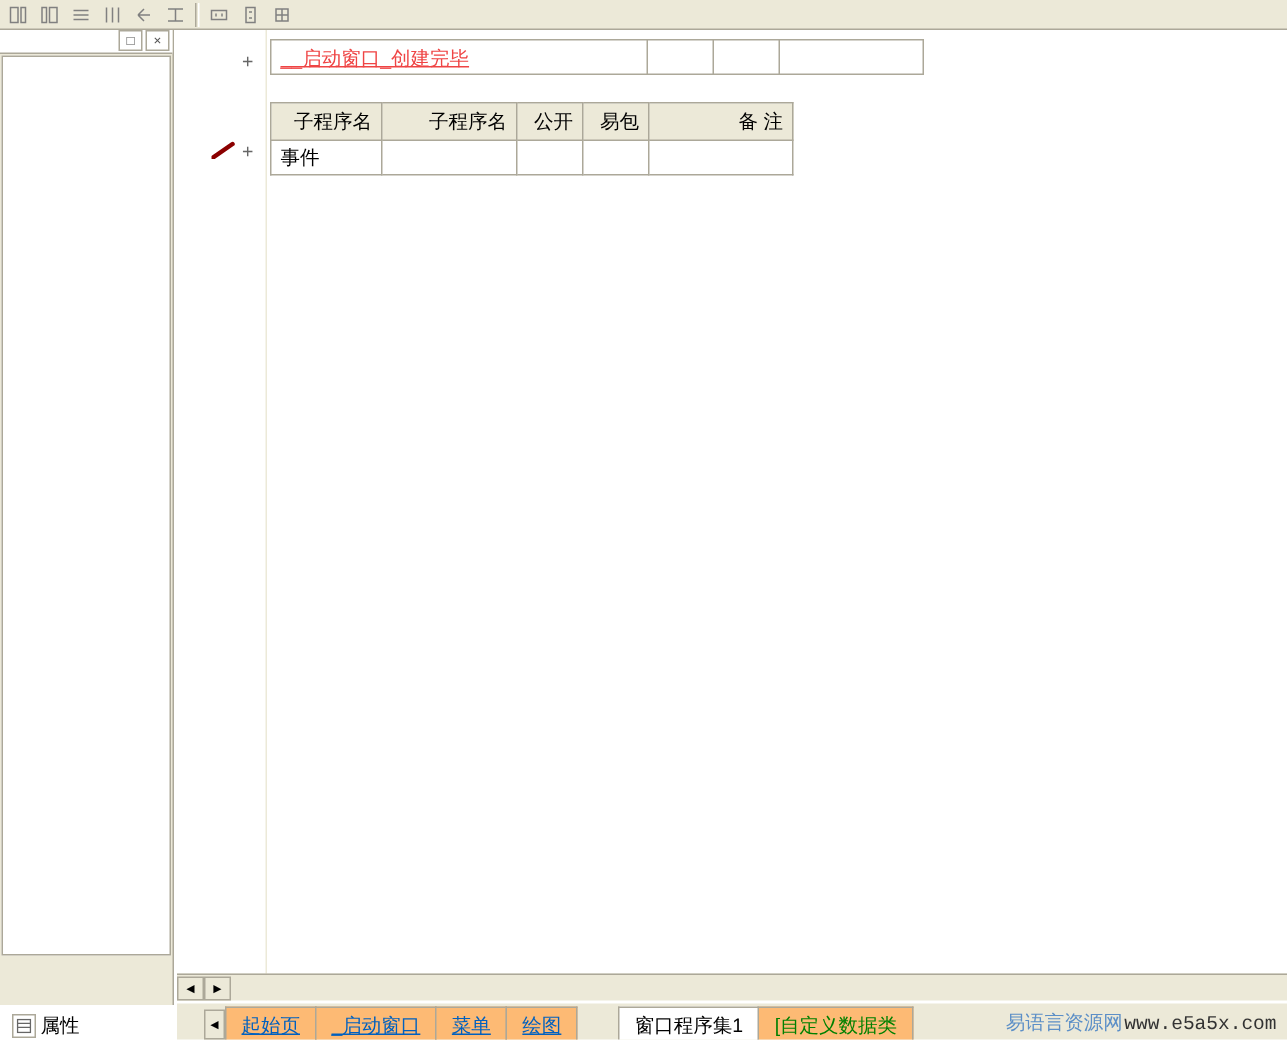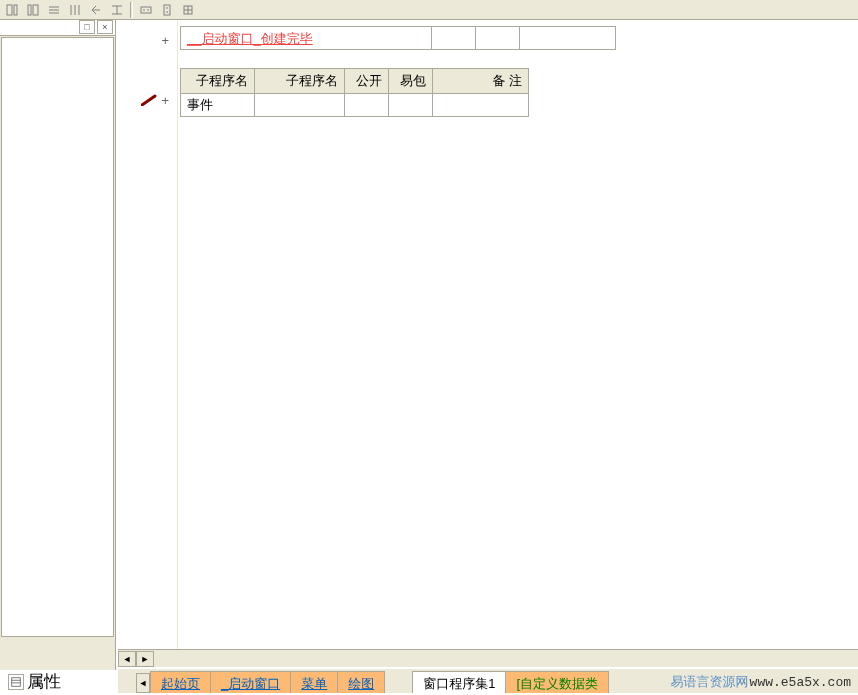--- a/index.html
+++ b/index.html
@@ -13,21 +13,21 @@
     
     
     .left-panel { position: absolute; left: 0; top: 20px; width: 116px; height: 650px; background: #ece9d8; border-right: 1px solid #aca899; }
     .left-panel-header { height: 16px; background: #fff; border-bottom: 1px solid #aca899; display: flex; justify-content: flex-end; gap: 2px; padding-right: 2px; }
     .header-btn { width: 16px; height: 14px; border: 1px solid #aca899; display: flex; align-items: center; justify-content: center; cursor: pointer; font-size: 9px; color: #555; }
     .left-panel-body { background: #fff; height: 600px; border: 1px solid #aca899; margin: 1px; }
     
     
     .properties-bar { position: absolute; left: 8px; bottom: 2px; display: flex; align-items: center; gap: 3px; }
     .prop-icon { width: 16px; height: 16px; border: 1px solid #aca899; display: flex; align-items: center; justify-content: center; }
-    .prop-label { font-size: 17px; }
+    .prop-label { font-size: 13px; }
     
     
     .main-area { position: absolute; left: 118px; top: 20px; right: 0; bottom: 28px; background: #fff; overflow: hidden; }
     
     
     .gutter { position: absolute; left: 0; top: 0; width: 60px; bottom: 0; background: #fff; border-right: 1px solid #ece9d8; }
     .gutter-row { display: flex; align-items: center; justify-content: flex-end; height: 28px; padding-right: 8px; gap: 4px; }
     .gutter-row:first-child { margin-top: 6px; }
     .plus-mark { color: #666; font-size: 13px; cursor: pointer; }
     .pencil-mark { width: 16px; height: 12px; }

